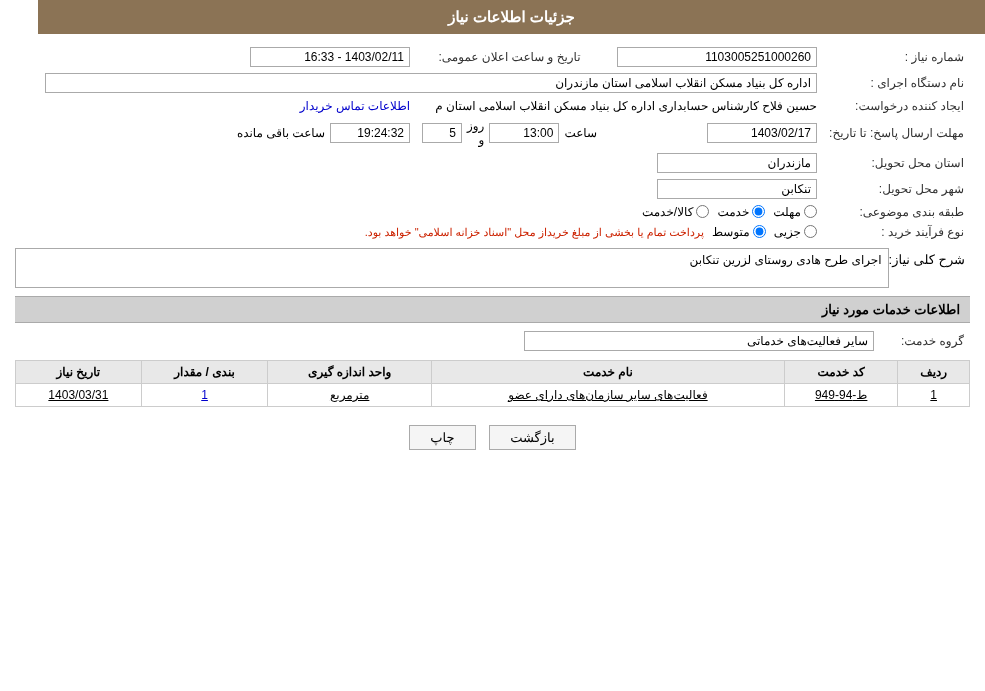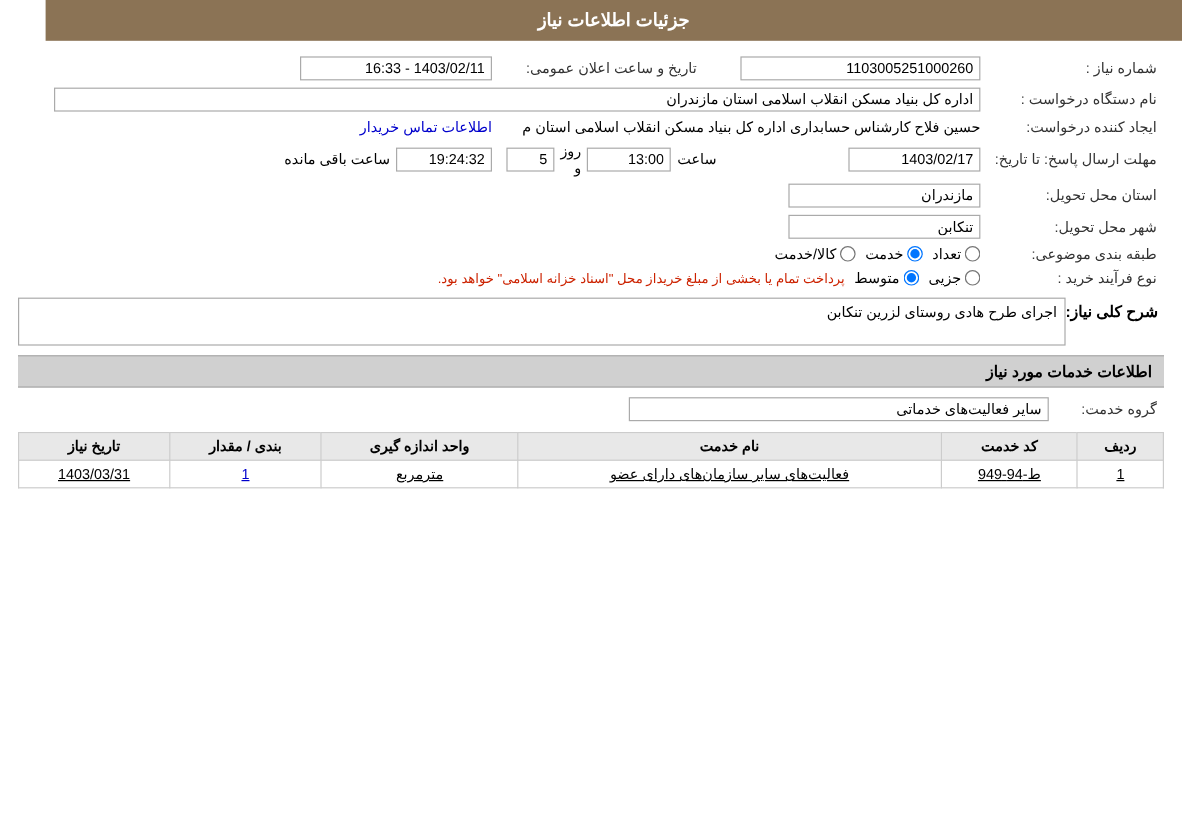--- a/index.html
+++ b/index.html
@@ -111,21 +111,21 @@
     }
     .desc-row {
       display: flex;
       align-items: flex-start;
       direction: rtl;
       margin-bottom: 8px;
     }
     .desc-label {
       min-width: 80px;
       text-align: center;
-      font-weight: bold;
+      font-weight: normal;
       padding-top: 4px;
       padding-right: 5px;
     }
     .desc-content {
       flex: 1;
     }
     .button-bar {
       text-align: center;
       padding: 10px;
     }
@@ -186,21 +186,21 @@
           <span>تاریخ و ساعت اعلان عمومی:</span>
         </td>
         <td class="value-cell">
           <input class="input-box" type="text" readonly="" value="1403/02/11 - 16:33" style="width: 160px;">
         </td>
         <td></td>
       </tr>
 
       <tr>
         <td class="label-cell">
-          <span>نام دستگاه درخواست :</span>
+          <span>نام دستگاه اجرای :</span>
         </td>
         <td colspan="3">
           <input class="input-box" type="text" readonly="" value="اداره کل بنیاد مسکن انقلاب اسلامی استان مازندران" style="width: 100%;">
         </td>
         <td></td>
       </tr>
 
       <tr>
         <td class="label-cell">
           <span>ایجاد کننده درخواست:</span>
@@ -261,21 +261,21 @@
       </tr>
 
       <tr>
         <td class="label-cell">
           <span>طبقه بندی موضوعی:</span>
         </td>
         <td colspan="3">
           <div class="radio-row">
             <div class="radio-item">
               <input type="radio" name="tabaqe" value="کالا" style="">
-              <span>تعداد</span>
+              <span>مهلت</span>
             </div>
             <div class="radio-item">
               <input type="radio" name="tabaqe" value="خدمت" checked="" style="">
               <span>خدمت</span>
             </div>
             <div class="radio-item">
               <input type="radio" name="tabaqe" value="کالا/خدمت" style="">
               <span>کالا/خدمت</span>
             </div>
           </div>
@@ -348,15 +348,19 @@
           <td>ط-94-949</td>
           <td>فعالیت‌های سایر سازمان‌های دارای عضو</td>
           <td>مترمربع</td>
           <td class="blue-val">1</td>
           <td>1403/03/31</td>
         </tr>
       </tbody>
     </table>
 
 
+    <div class="button-bar">
+      <button class="btn btn-back">بازگشت</button>
+      <button class="btn btn-print">چاپ</button>
+    </div>
 
   </div>
 </div>
 
 </body></html>

